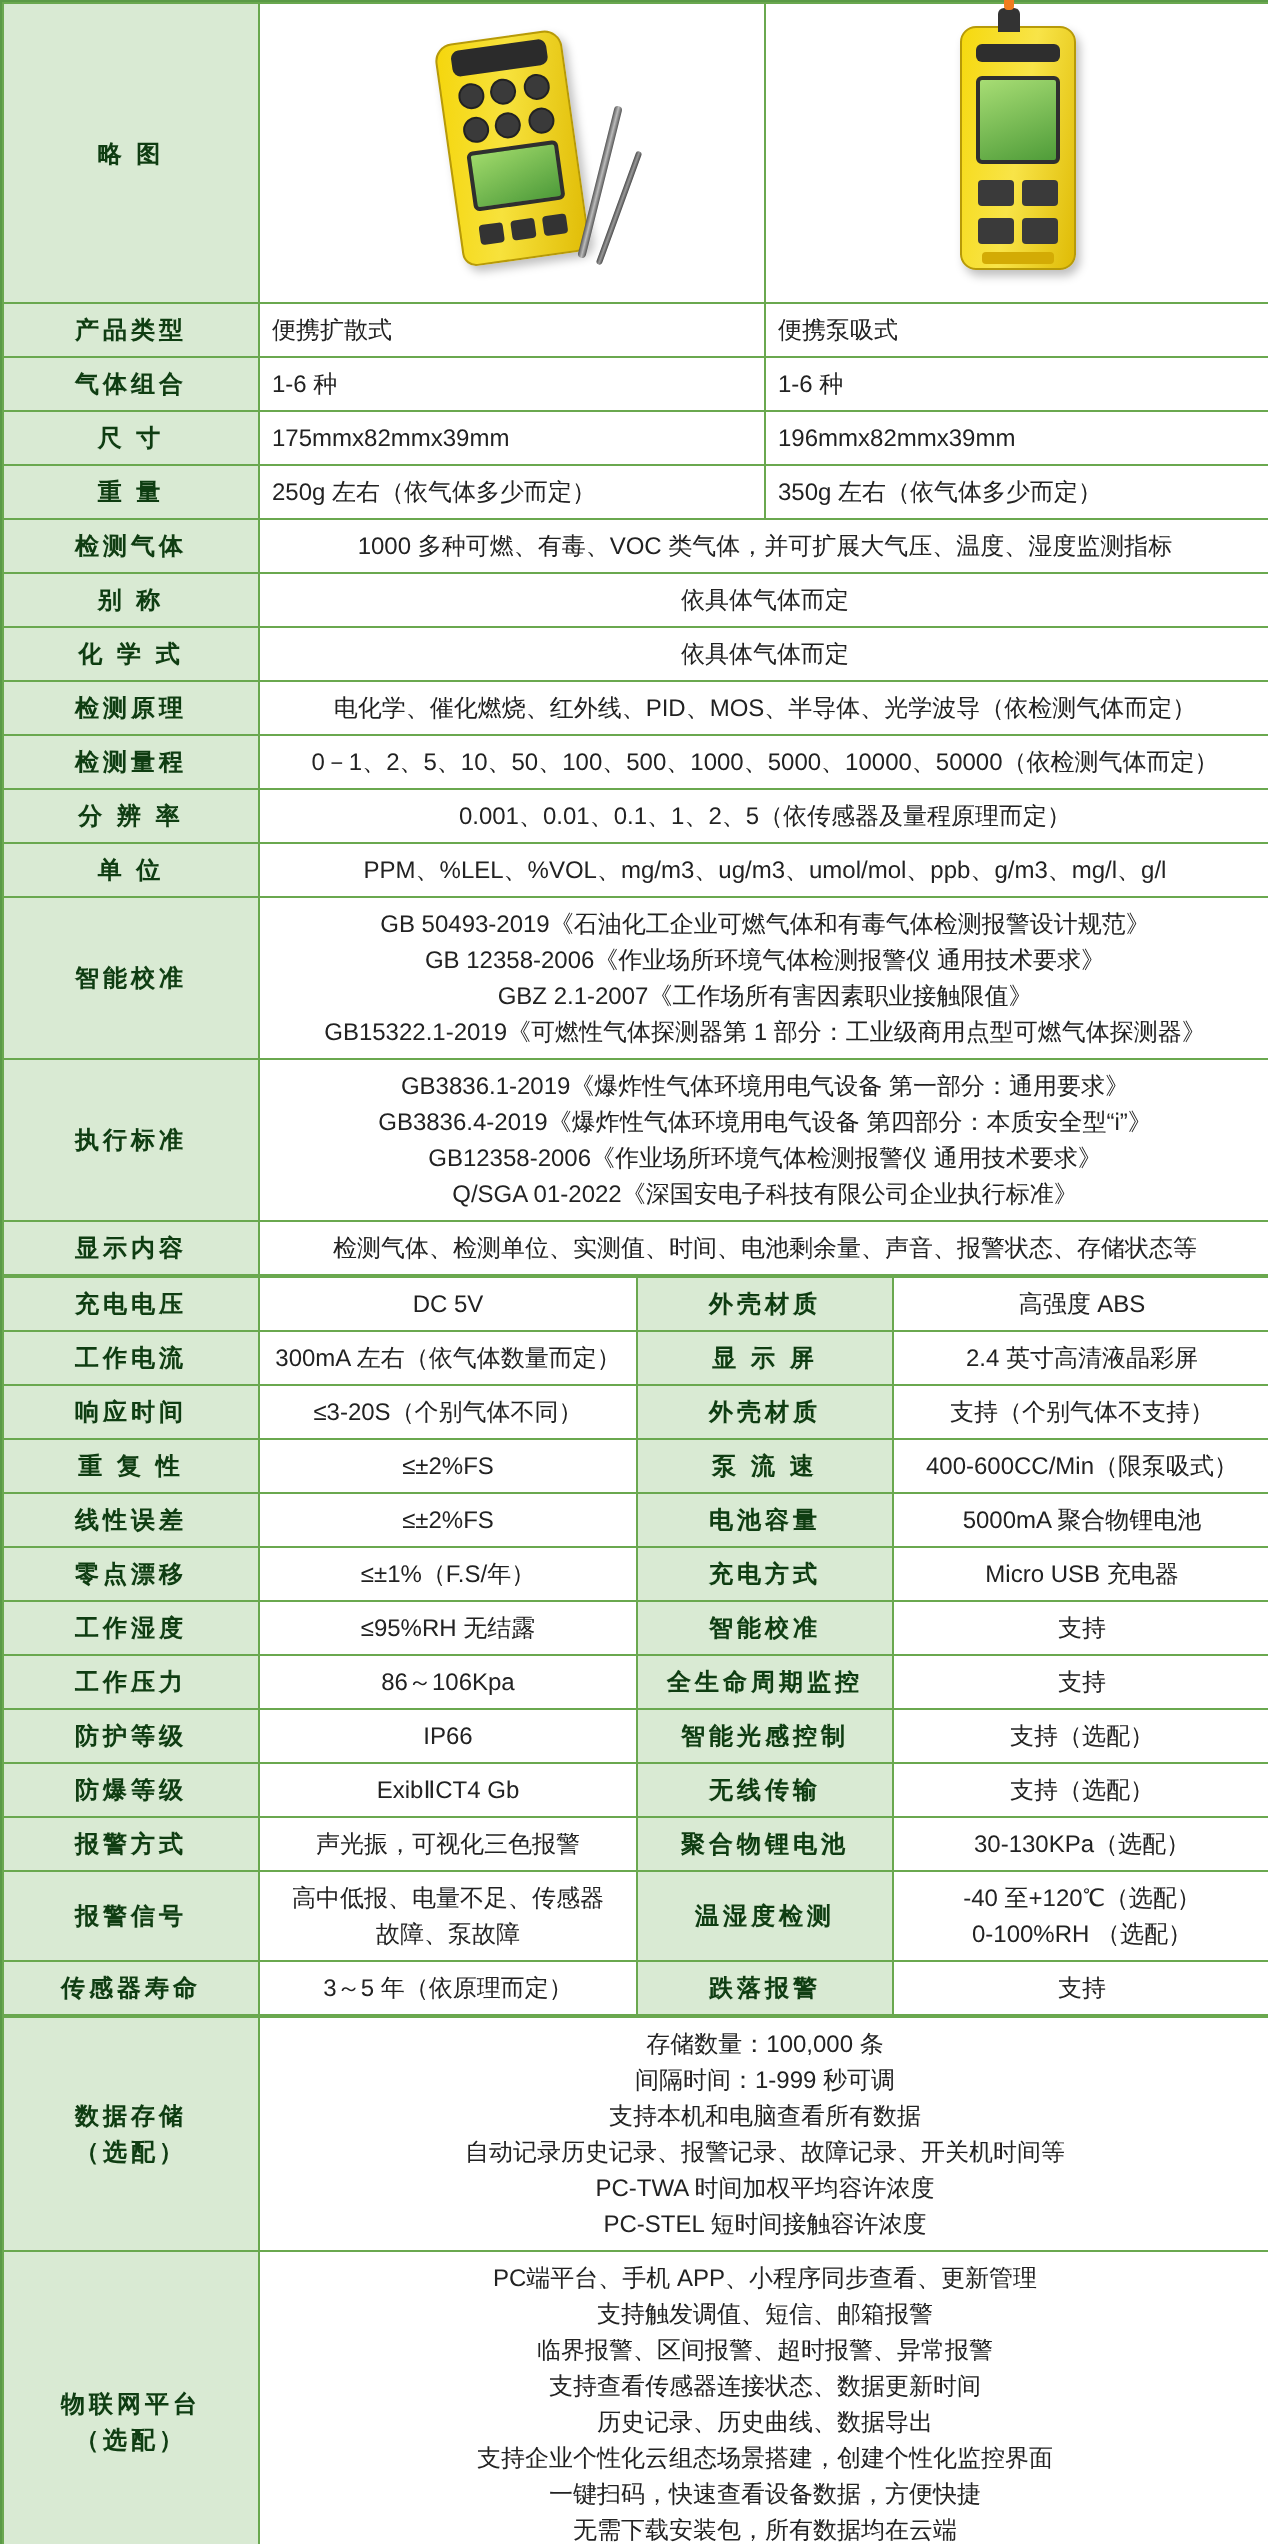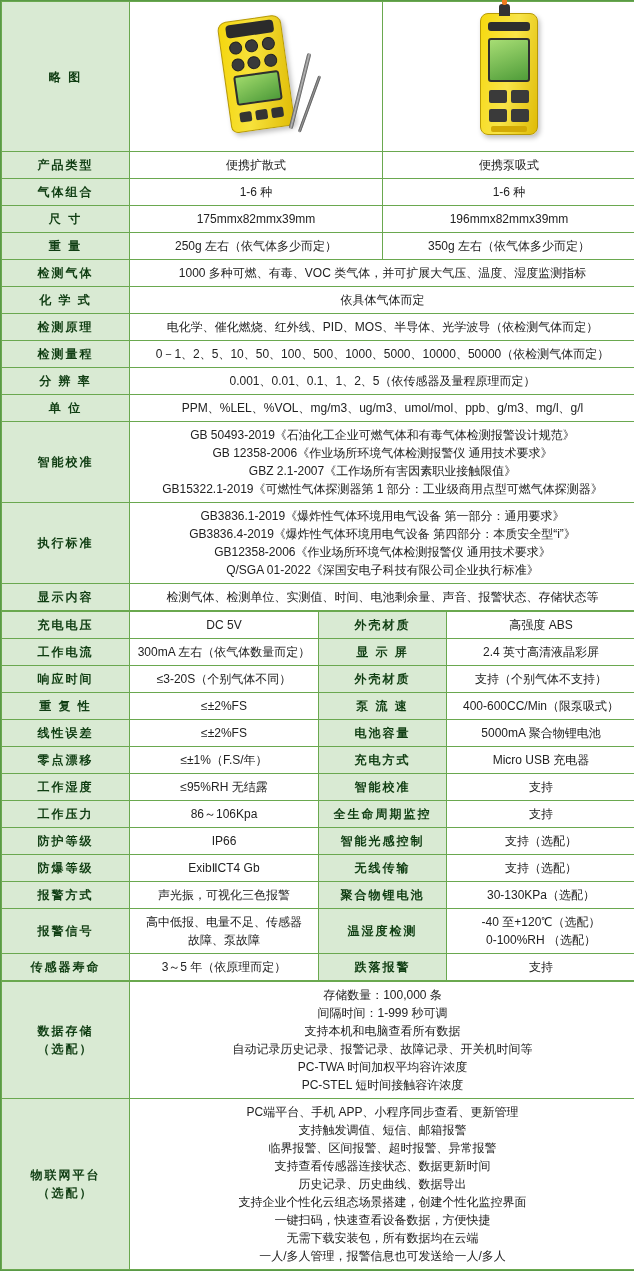--- a/index.html
+++ b/index.html
@@ -35,21 +35,21 @@
     color: #0f3d12;
     width: 128px;
     letter-spacing: 2px;
   }
   td.value {
     background: #ffffff;
     text-align: center;
     color: #222;
     padding-left: 10px;
   }
-  td.value.center { text-align: center; }
+  td.value.center { text-align: left; }
   .hdr-model {
     background: #d9ead3;
     text-align: center;
     font-weight: bold;
     color: #0f3d12;
     letter-spacing: 1px;
   }
   .multi { white-space: pre-line; }
   .img-cell {
     background: #ffffff;
@@ -216,20 +216,24 @@
   </tr>
   <tr>
     <td class="label">重    量</td>
     <td class="value center">250g 左右（依气体多少而定）</td>
     <td class="value center">350g 左右（依气体多少而定）</td>
   </tr>
 
   <tr>
     <td class="label">检测气体</td>
     <td class="value" colspan="2">1000 多种可燃、有毒、VOC 类气体，并可扩展大气压、温度、湿度监测指标</td>
+  </tr>
+  <tr>
+    <td class="label">别    称</td>
+    <td class="value" colspan="2">依具体气体而定</td>
   </tr>
   <tr>
     <td class="label">化 学 式</td>
     <td class="value" colspan="2">依具体气体而定</td>
   </tr>
   <tr>
     <td class="label">检测原理</td>
     <td class="value" colspan="2">电化学、催化燃烧、红外线、PID、MOS、半导体、光学波导（依检测气体而定）</td>
   </tr>
   <tr>

